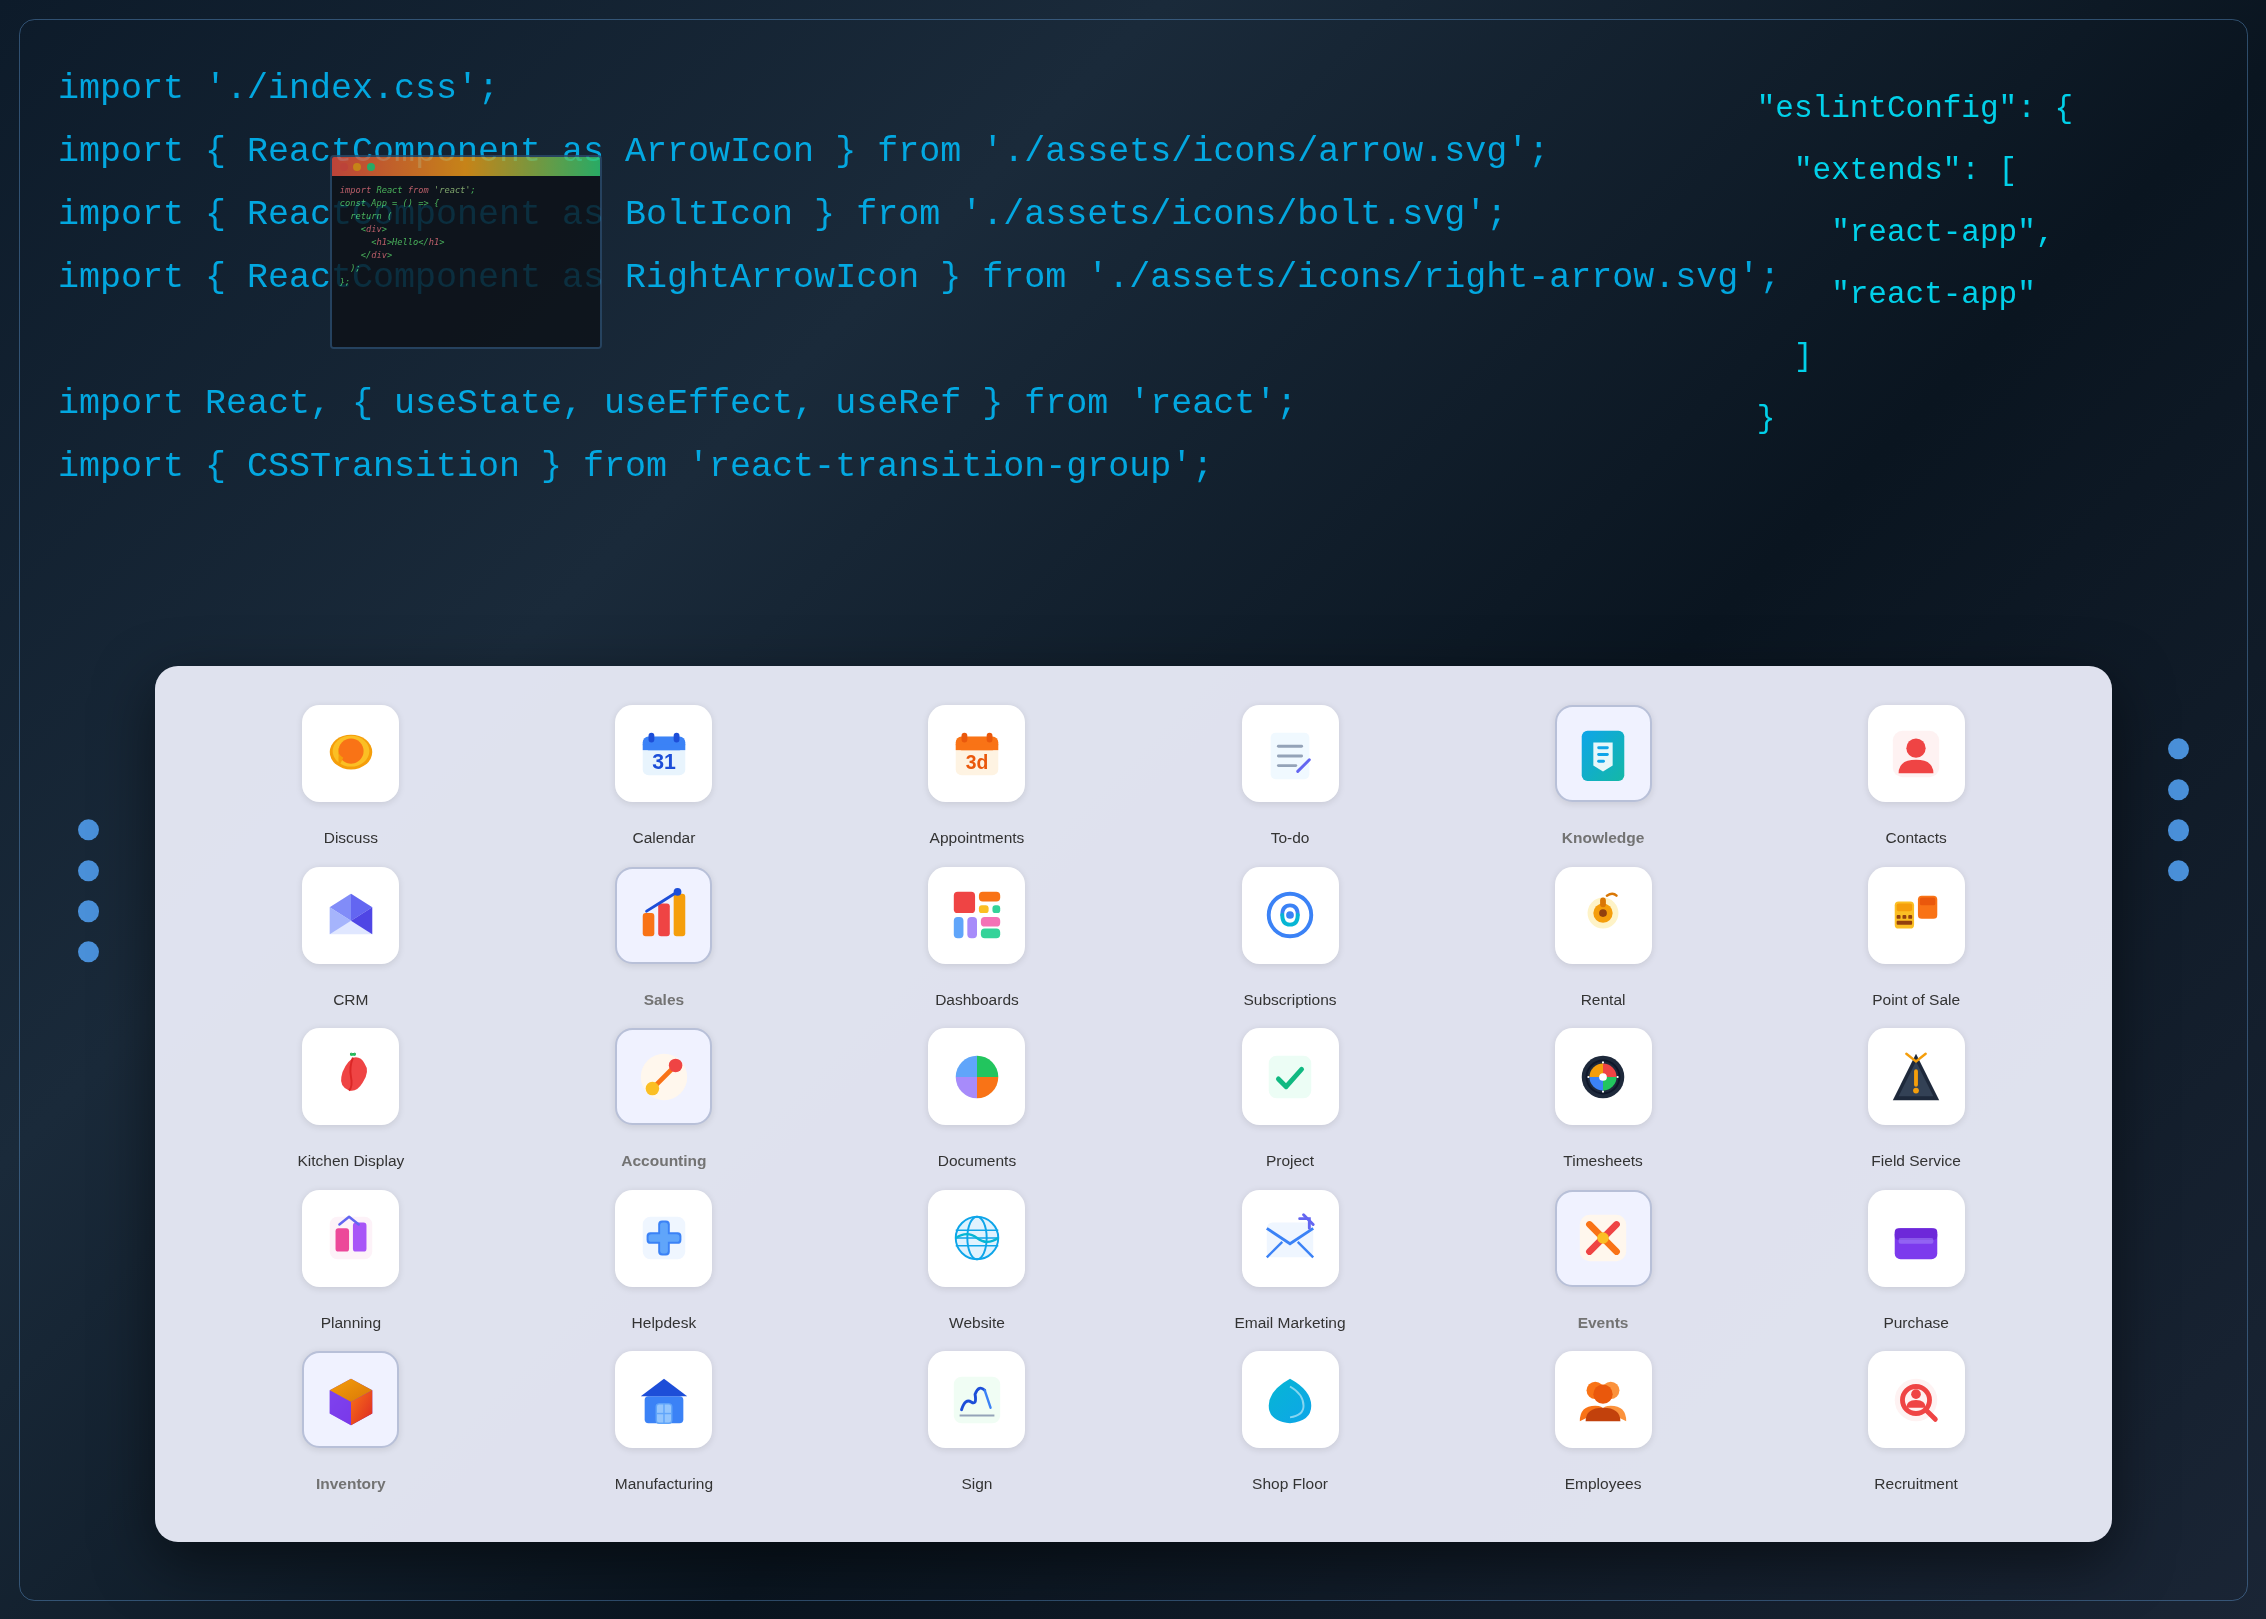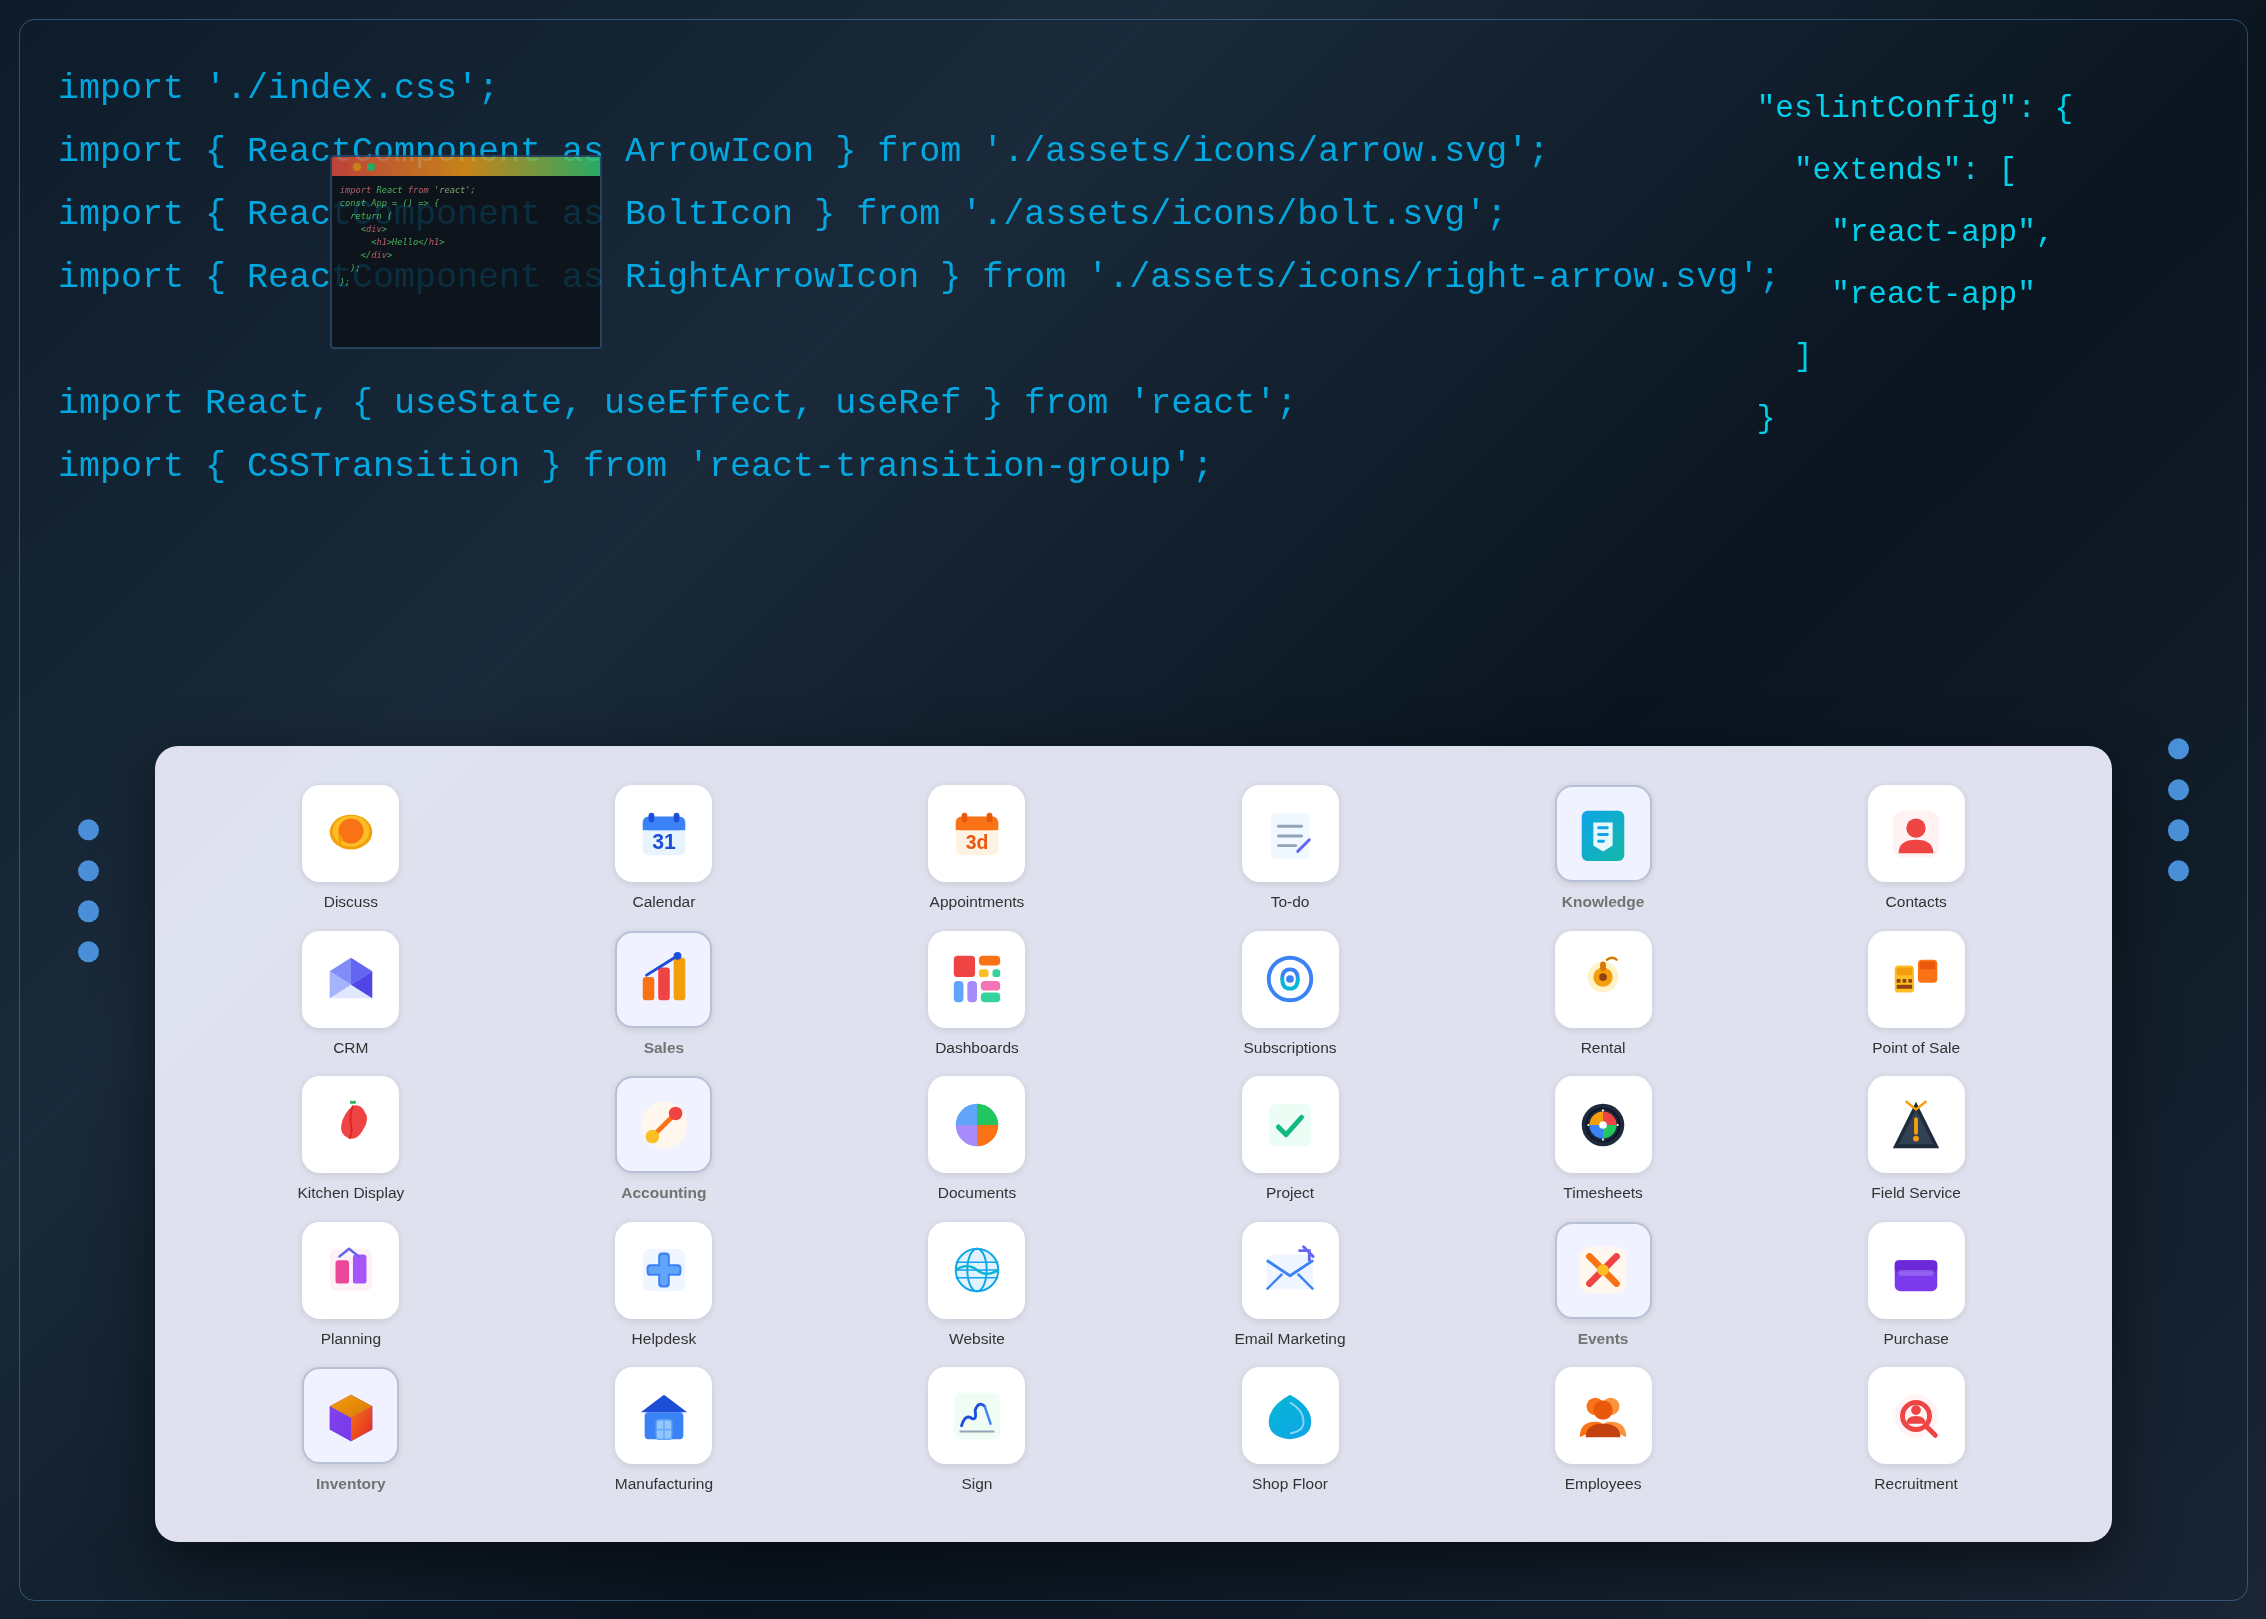--- a/index.html
+++ b/index.html
@@ -154,20 +154,21 @@
     .app-icon-wrapper.highlighted {
       border: 2.9px solid #b8c0d8;
       background: #f0f2ff;
     }
 
     .app-label {
       font-size: 15.5px;
       color: #333;
       text-align: center;
       font-weight: 500;
+      margin-top: 16px;
     }
 
     .app-label.highlighted {
       font-weight: 700;
       color: #737373;
     }
 
     
     .icon-svg {
       width: 58px;

